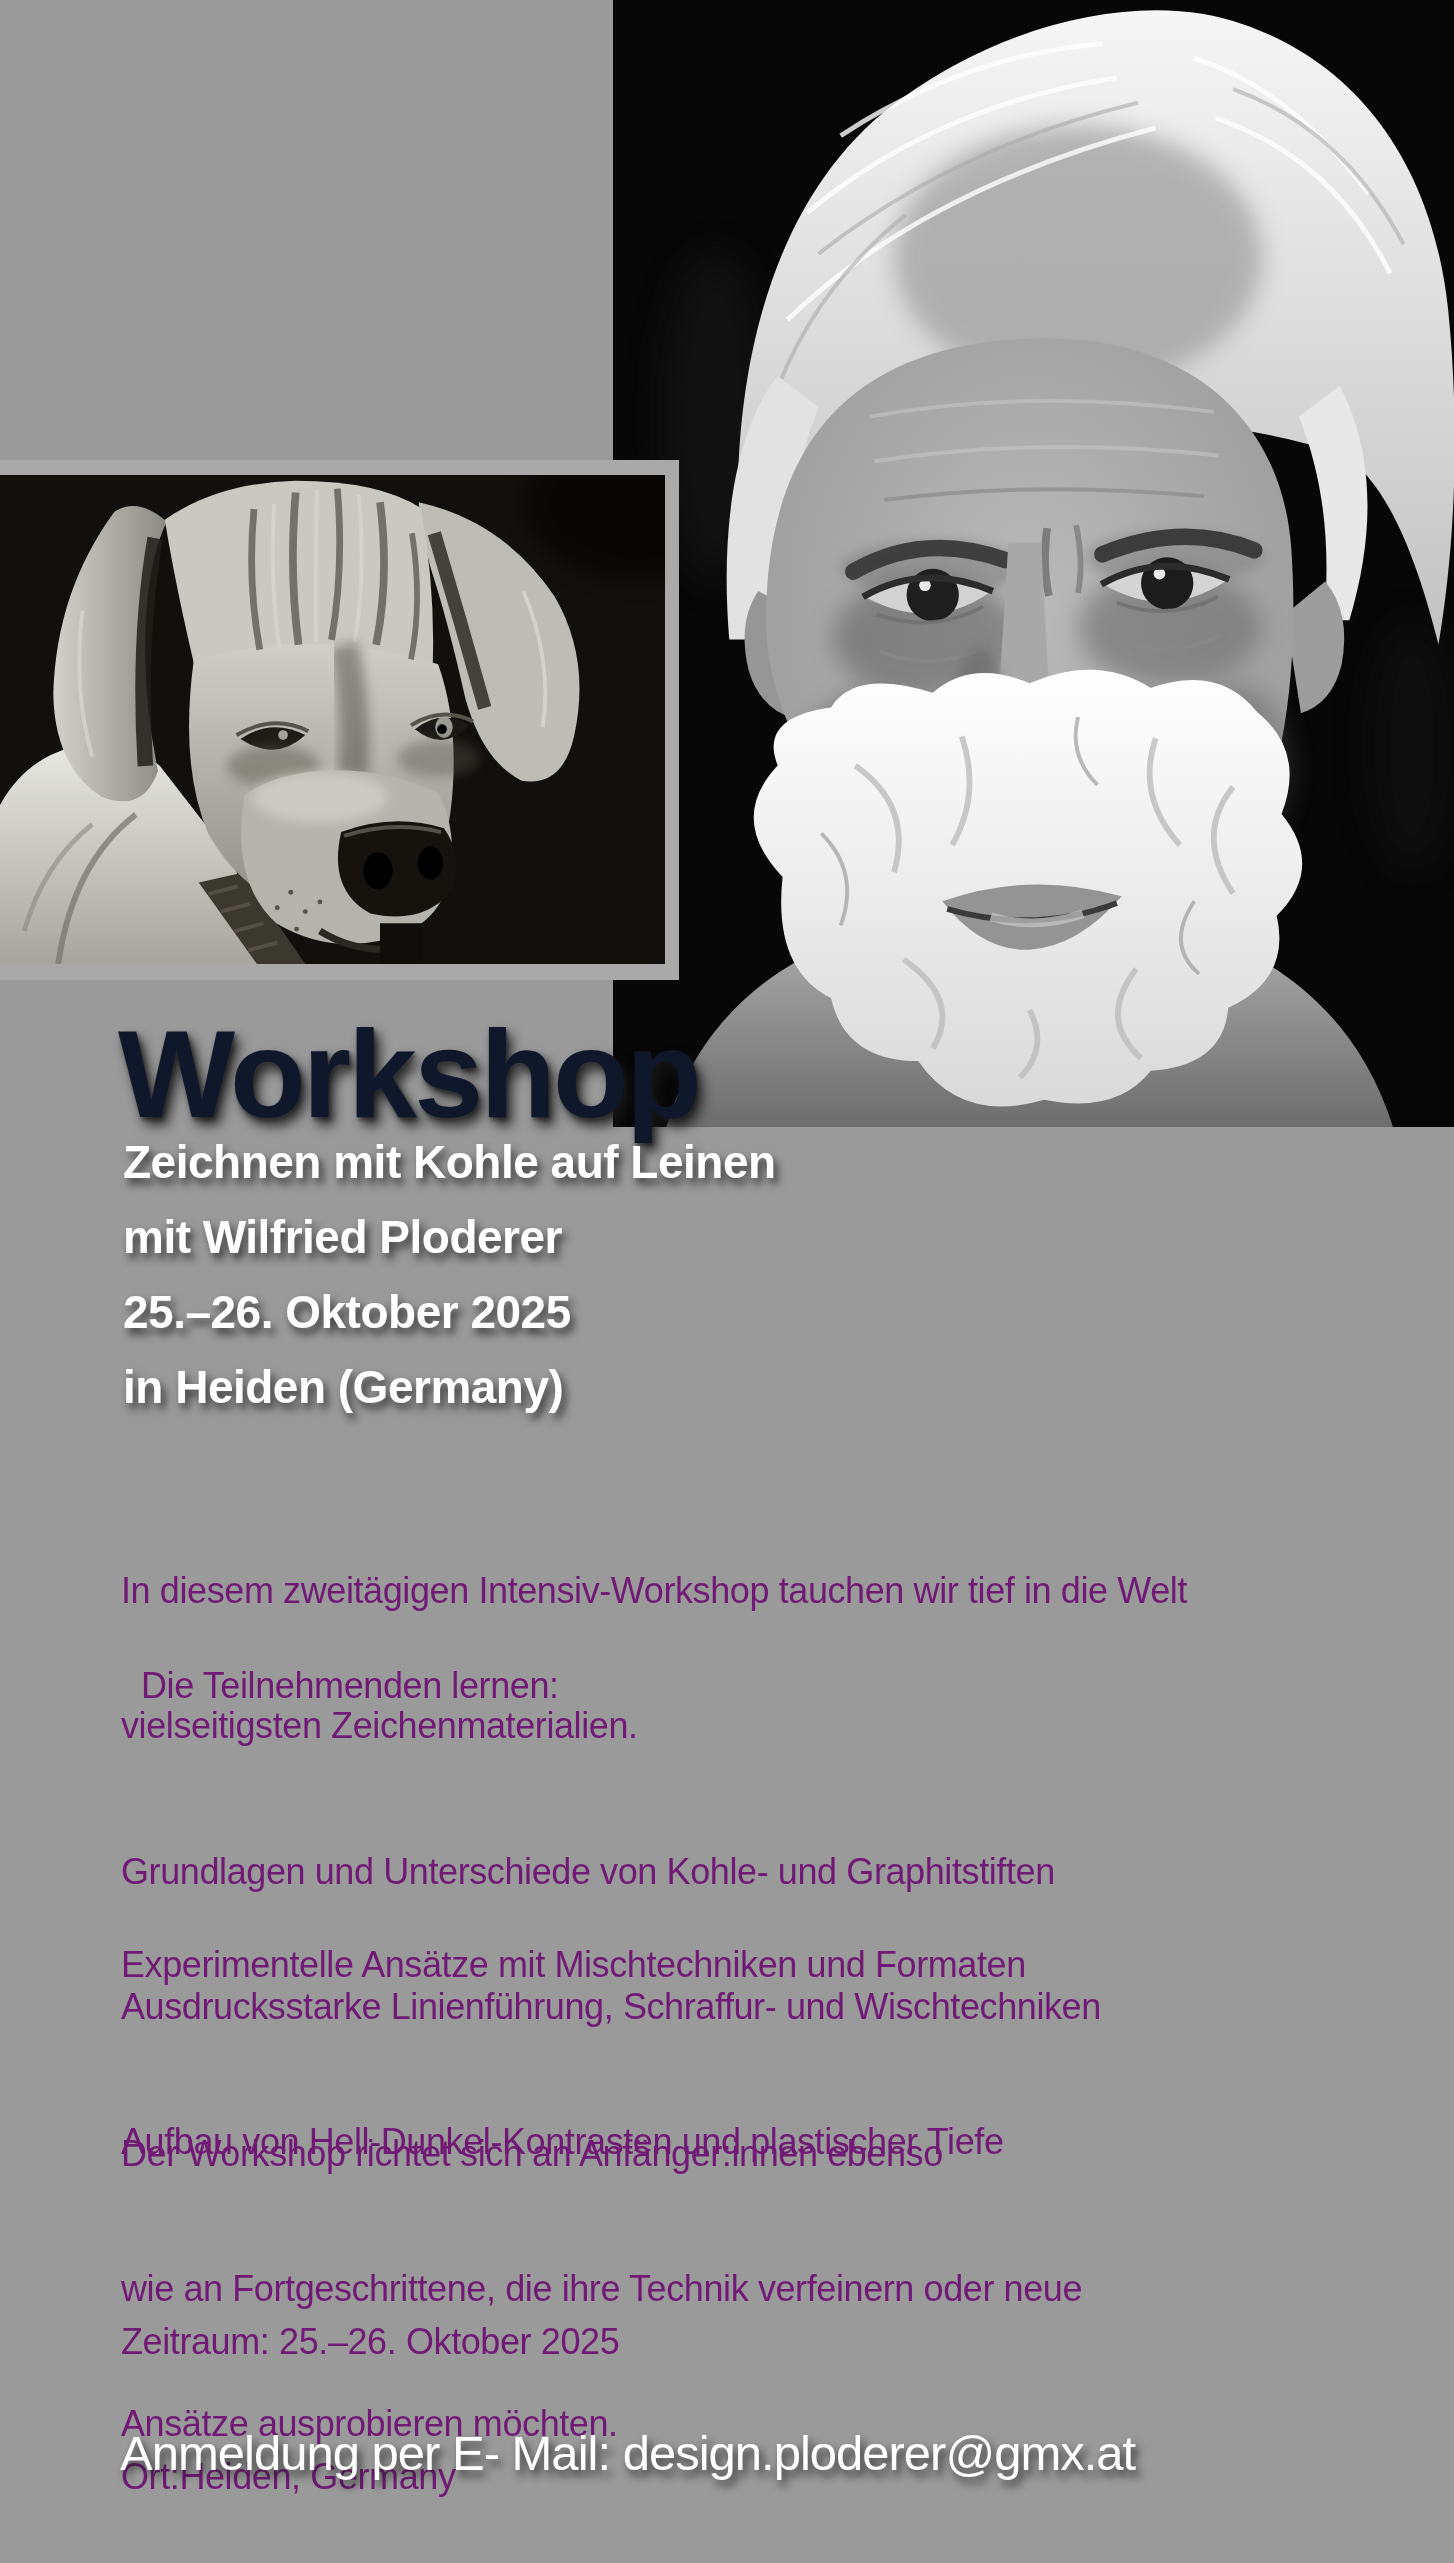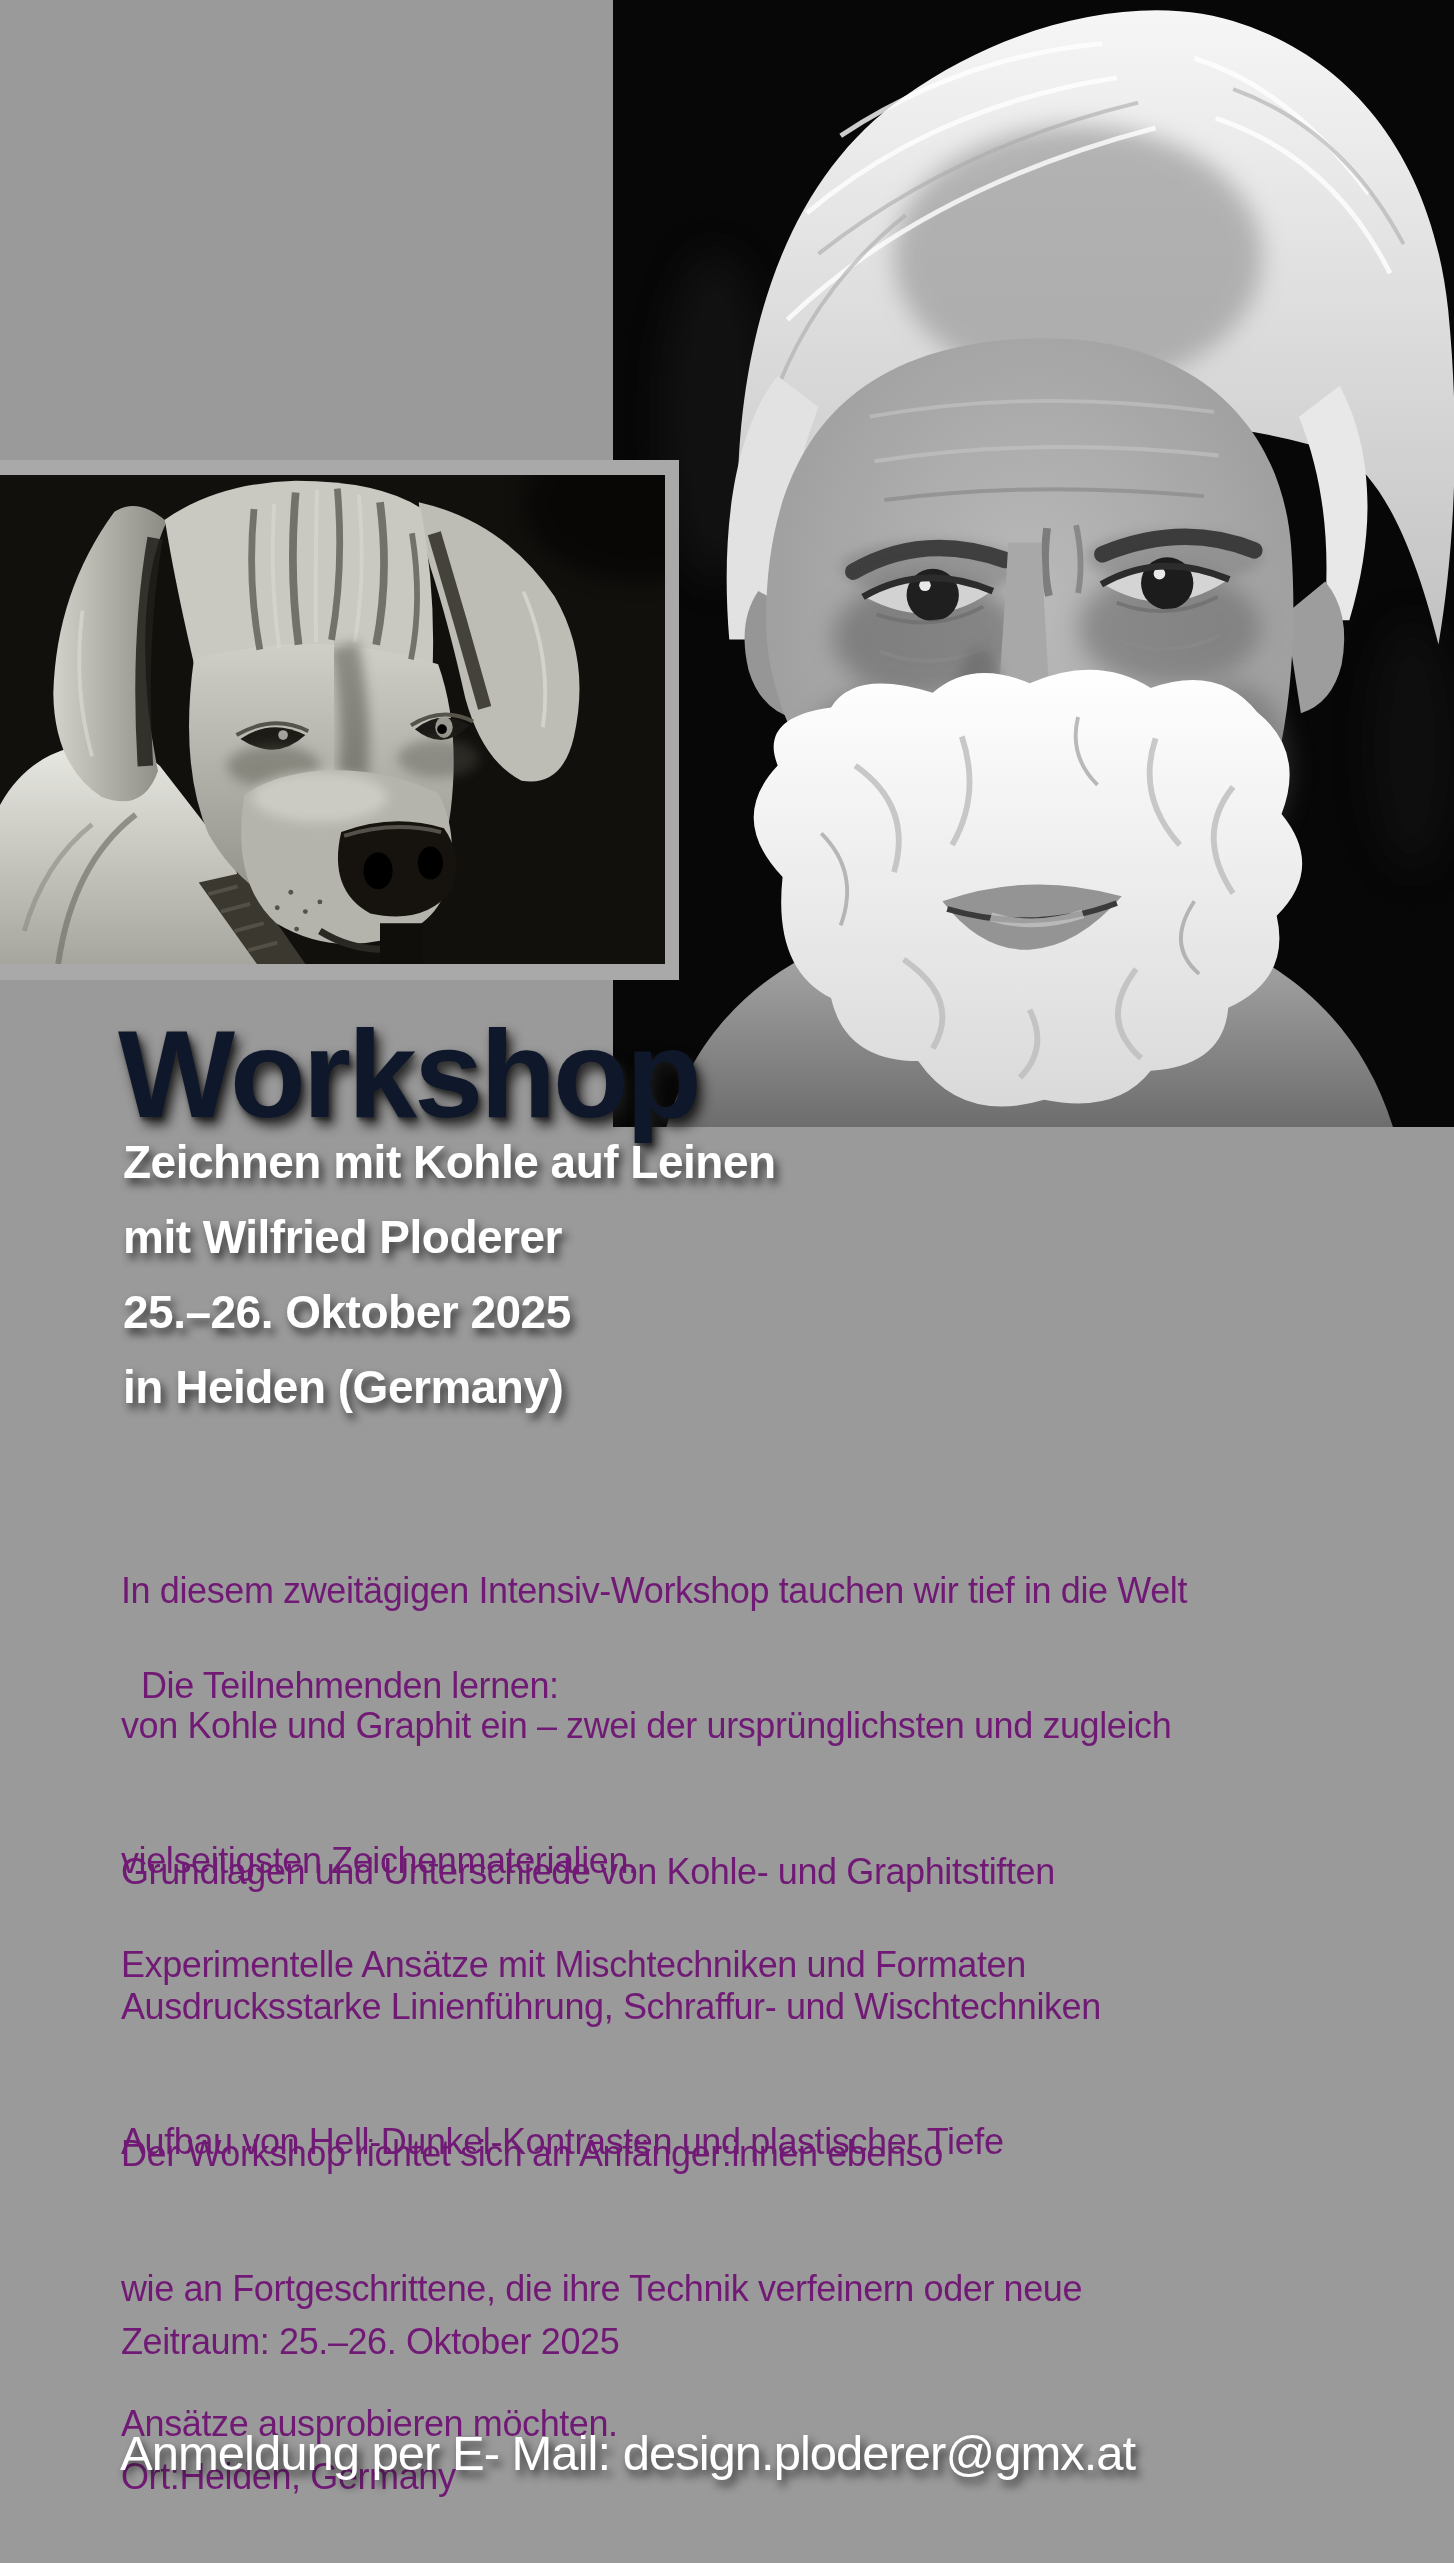--- a/index.html
+++ b/index.html
@@ -271,21 +271,20 @@
   <div class="title">Workshop</div>
   <div class="subtitle">
     <div>Zeichnen mit Kohle auf Leinen</div>
     <div>mit Wilfried Ploderer</div>
     <div>25.–26. Oktober 2025</div>
     <div>in Heiden (Germany)</div>
   </div>
 
   <div class="body-block bb-intro">
     <div>In diesem zweitägigen Intensiv-Workshop tauchen wir tief in die Welt</div>
-    <div>von Kohle und Graphit ein – zwei der ursprünglichsten und zugleich</div>
     <div>vielseitigsten Zeichenmaterialien.</div>
   </div>
 
   <div class="body-block bb-learn-heading">Die Teilnehmenden lernen:</div>
 
   <div class="body-block bb-learn-items">
     <div>Grundlagen und Unterschiede von Kohle- und Graphitstiften</div>
     <div>Ausdrucksstarke Linienführung, Schraffur- und Wischtechniken</div>
     <div>Aufbau von Hell-Dunkel-Kontrasten und plastischer Tiefe</div>
   </div>

